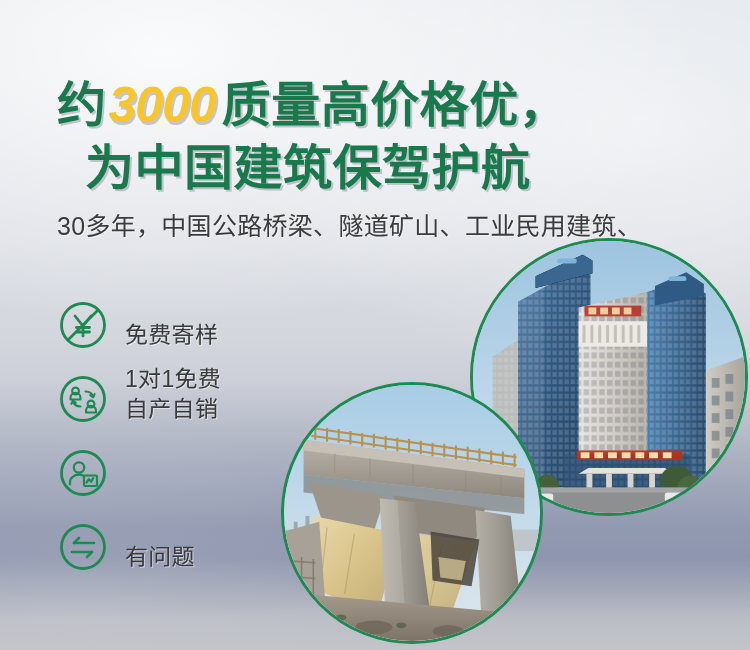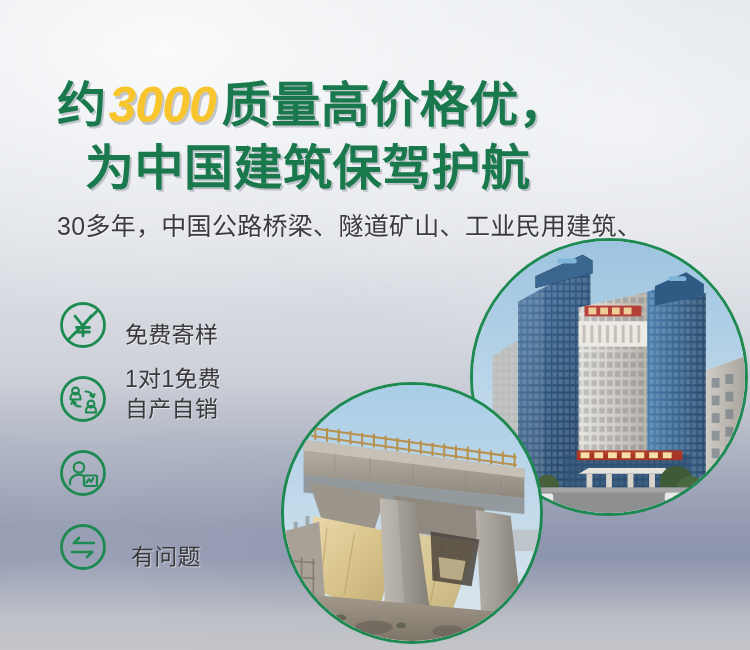--- a/index.html
+++ b/index.html
@@ -88,21 +88,21 @@
     width:300px;
   }
   .feature{
     display:flex;align-items:flex-end;
     margin-bottom:22px;
     position:relative;
   }
   .feature.f1{height:52px;}
   .feature.f2{height:52px;margin-top:0;}
   .feature.f3{height:52px;margin-top:12px;}
-  .feature.f4{height:52px;margin-top:4px;gap:6px;}
+  .feature.f4{height:52px;margin-top:4px;}
 
   .f-icon{
     width:50px;height:50px;flex:0 0 50px;
     display:block;
   }
   .f-text{
     margin-left:17px;
     color:#3a3a3c;
     font-size:23px;line-height:30px;
     letter-spacing:.3px;

